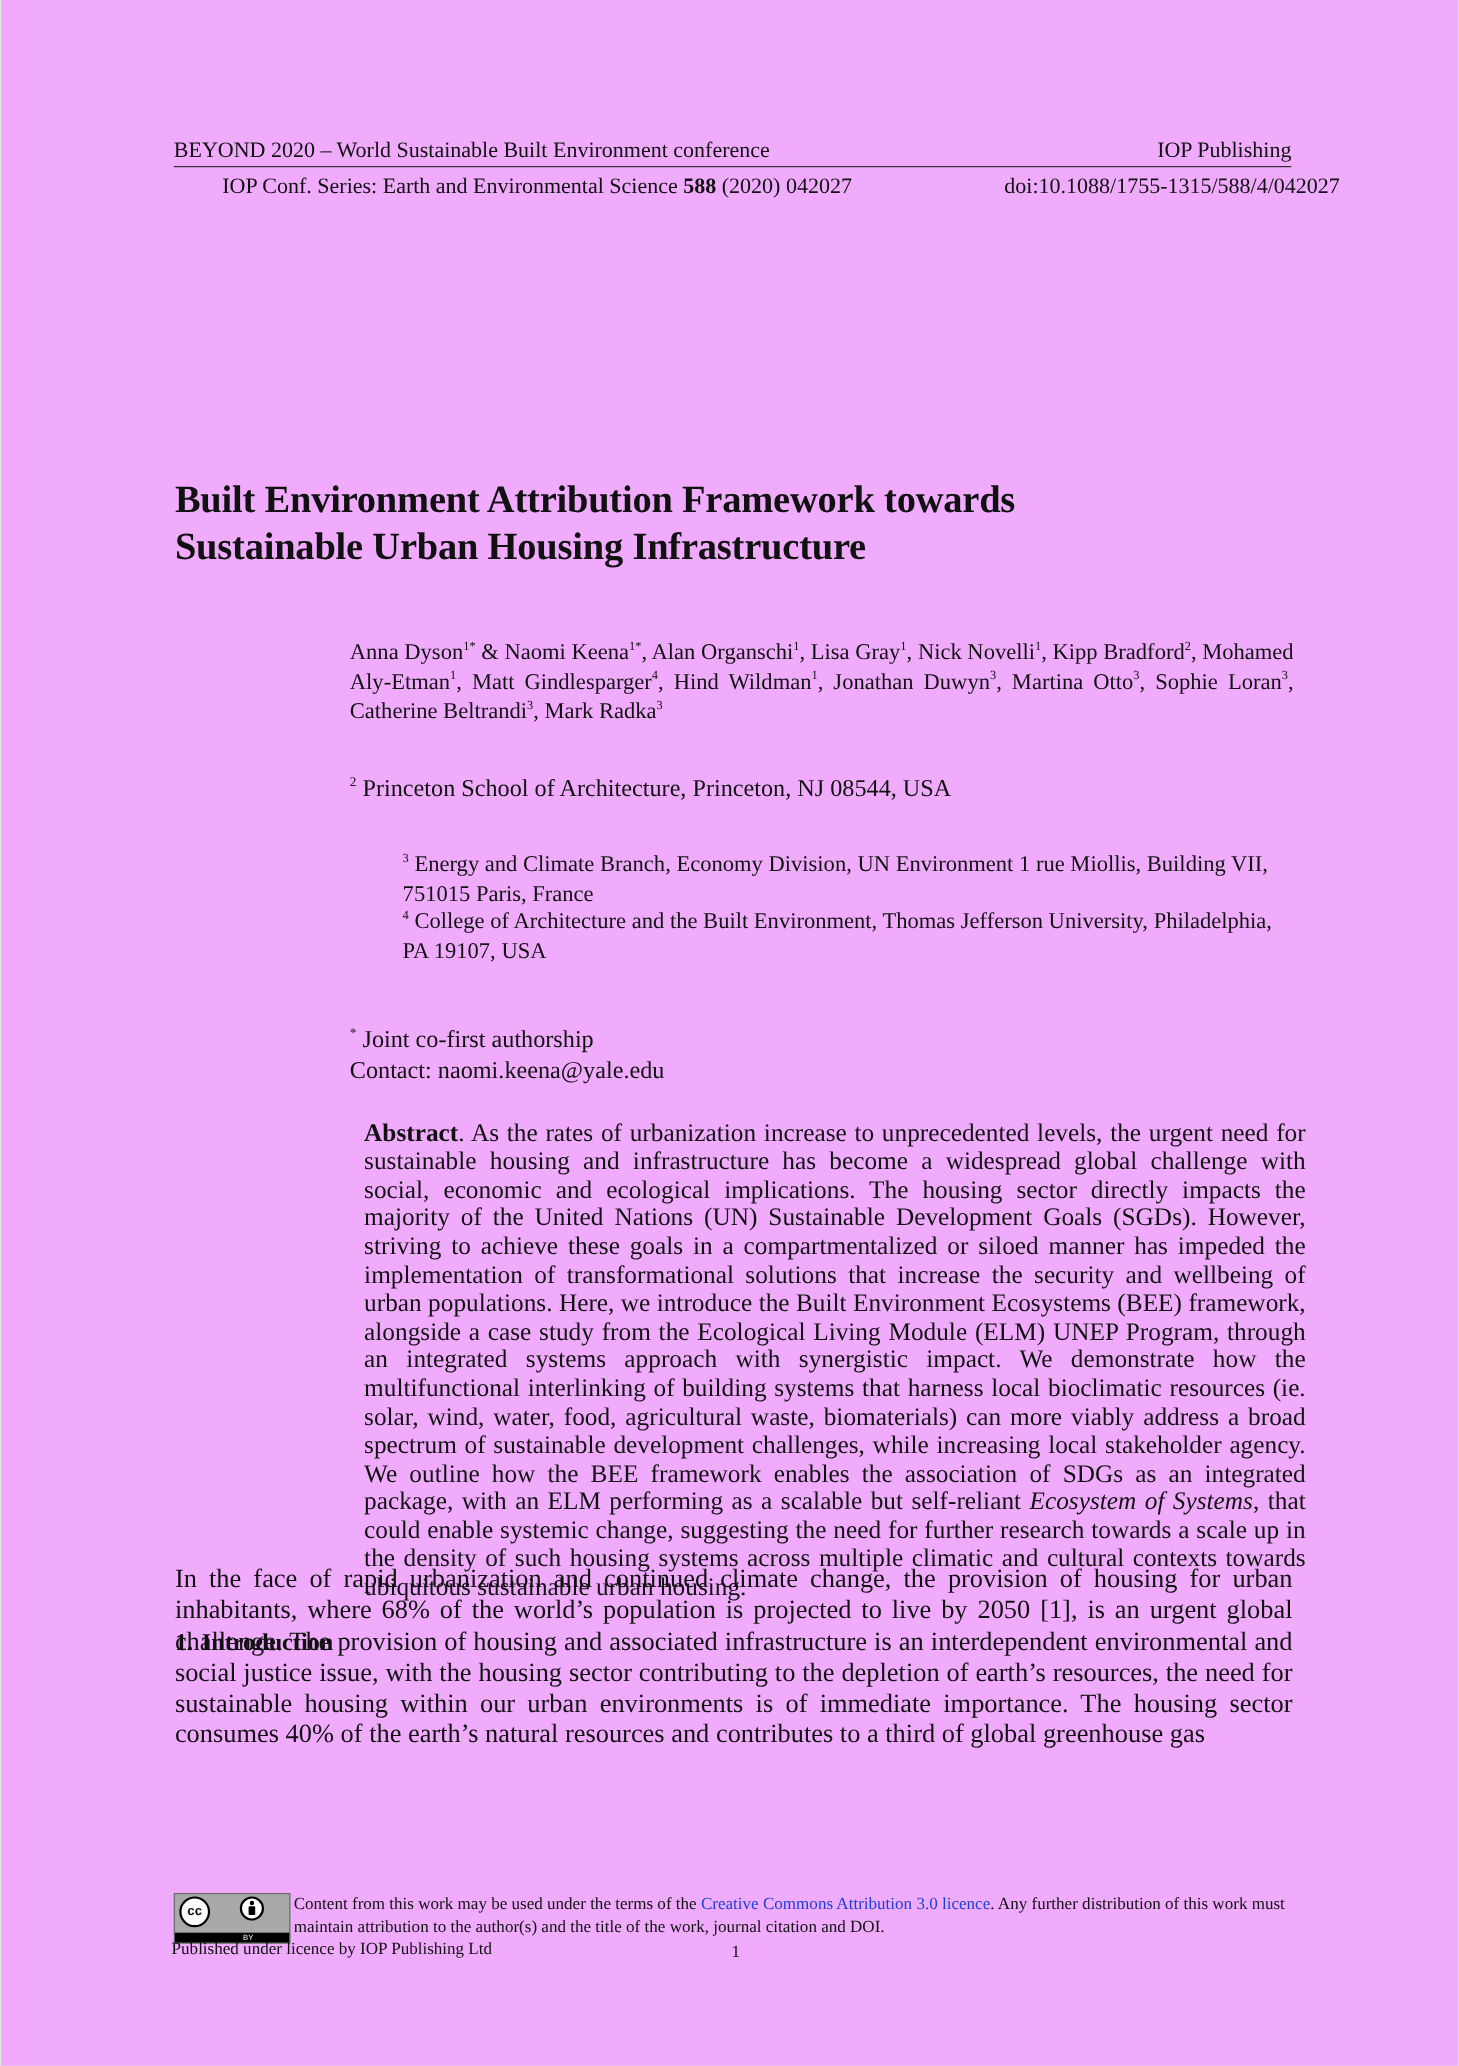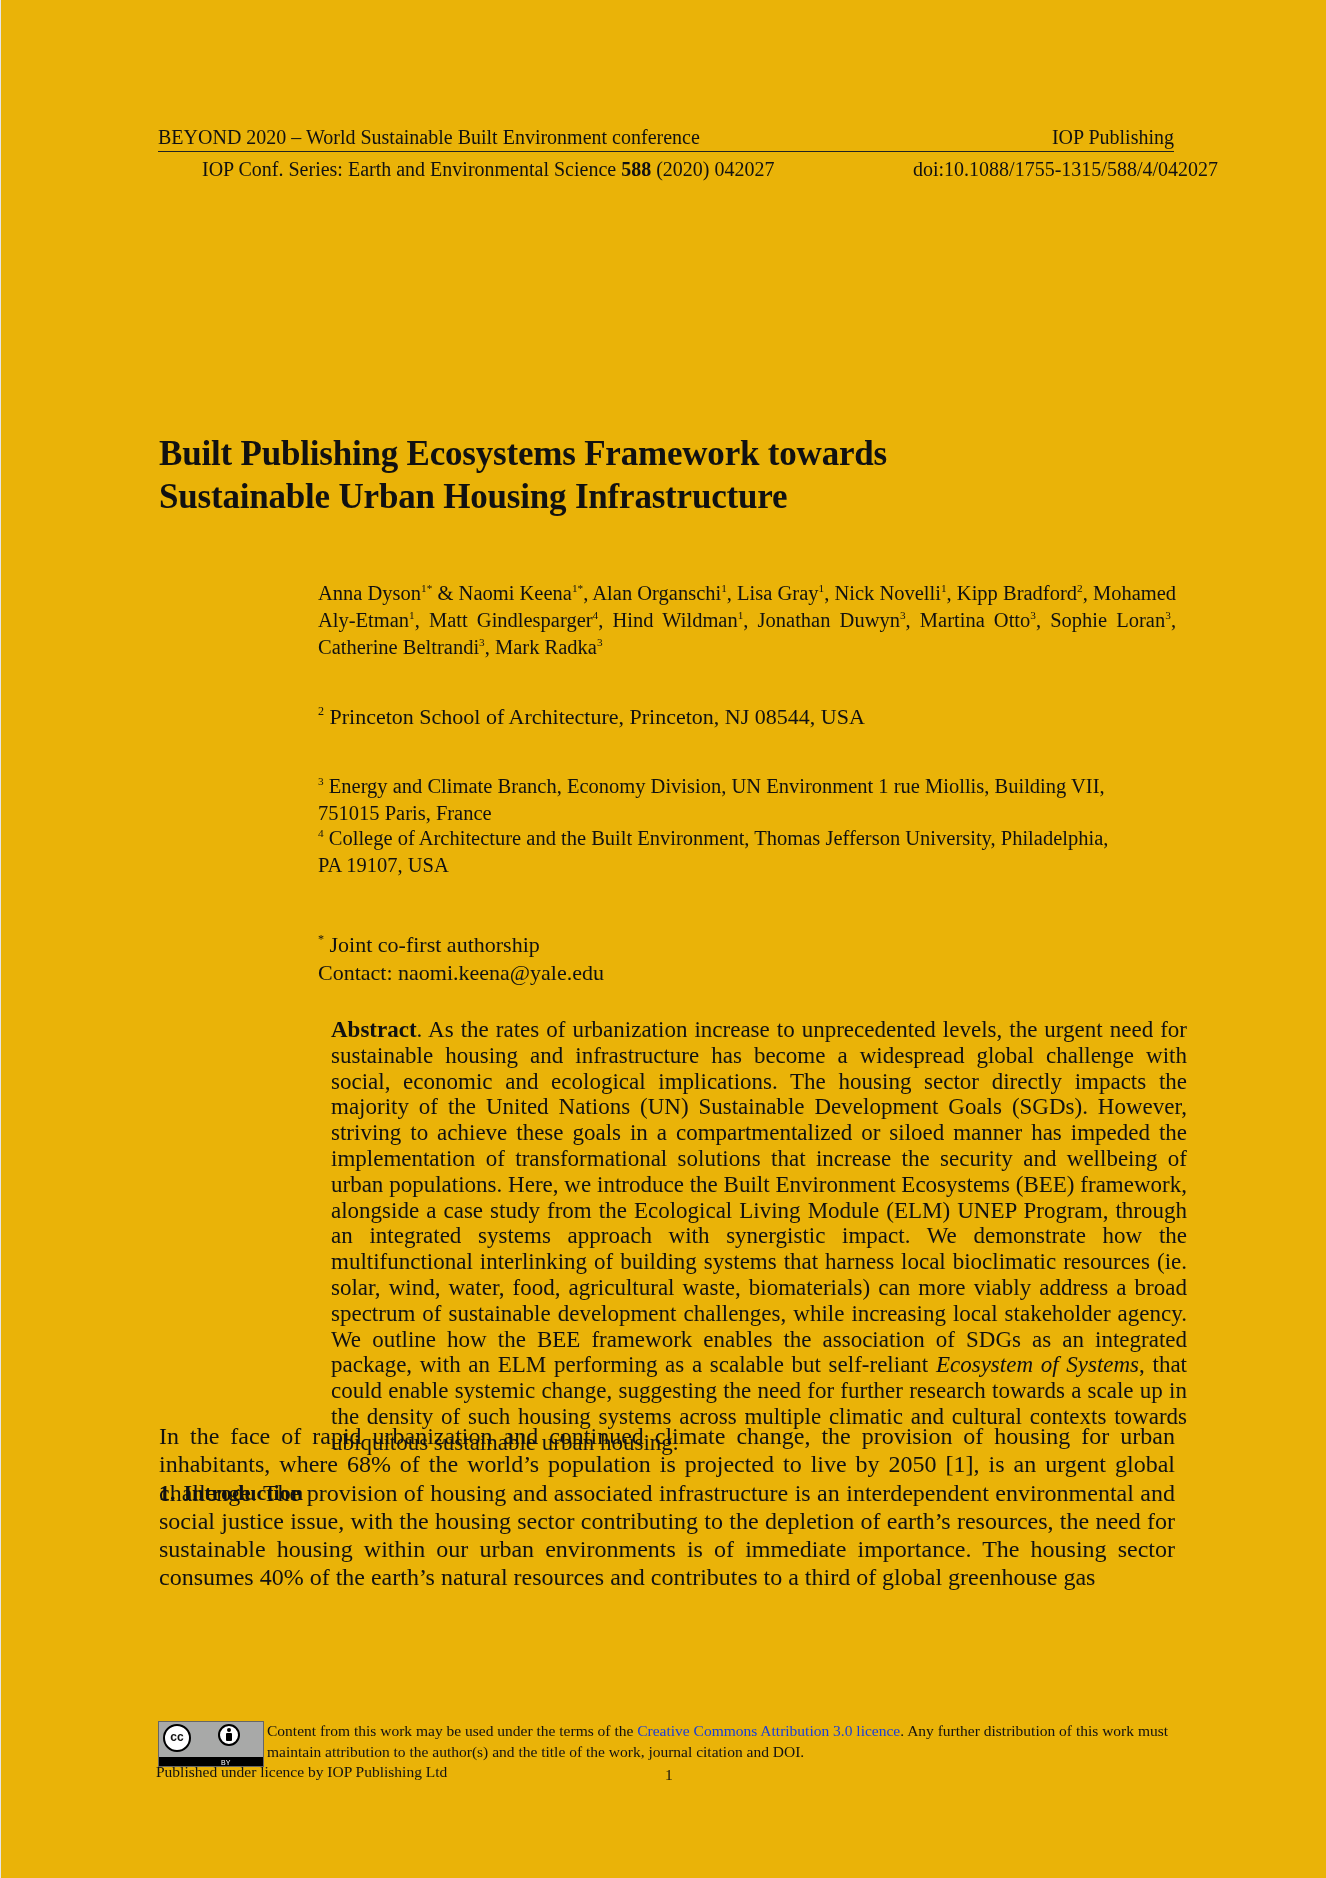--- a/index.html
+++ b/index.html
@@ -1,33 +1,33 @@
 <!DOCTYPE html>
 <html><head>
 <meta charset="utf-8">
 <style>
   html, body { margin: 0; padding: 0; background: #ffffff; }
   body { width: 1326px; height: 1878px; position: relative; overflow: hidden;
          font-family: "Liberation Serif", "DejaVu Serif", serif; color: #111; }
-  .page { position: absolute; left: 0; top: 0; width: 1326px; height: 1878px; background: #eab308;
+  .page { position: absolute; left: 0; top: 0; width: 1326px; height: 1878px; background: #f0abfc;
           border-left: 1px solid #e6e6e6; box-sizing: border-box; }
 
   .running-head { position: absolute; left: 157px; width: 1016px; font-size: 20px; line-height: 24px; }
   .rh1 { top: 125px; display: flex; justify-content: space-between; border-bottom: 1.5px solid #222; padding-bottom: 2px; }
   .rh2 { top: 157px; display: flex; justify-content: space-between; margin-left: 44px; }
   .rh2 b { font-weight: bold; }
 
   .title { position: absolute; left: 158px; top: 432px; width: 900px; font-size: 35px; line-height: 43px; font-weight: bold; letter-spacing: -0.2px; }
 
   .authors { position: absolute; left: 317px; top: 580px; width: 858px; font-size: 20.5px; line-height: 27px; text-align: justify; }
   sup { font-size: 0.55em; vertical-align: 0.75em; line-height: 0; }
 
   .affil { position: absolute; left: 317px; width: 860px; line-height: 27px; }
   .affil.big { font-size: 22px; }
-  .affil.small { font-size: 20.5px; }
+  .affil.small { font-size: 20.5px; margin-left: 48px; }
 
   .note { position: absolute; left: 317px; width: 600px; font-size: 22px; line-height: 27px; }
 
   .abstract { position: absolute; left: 317px; top: 1017px; width: 856px; font-size: 23px; line-height: 25.8px; text-align: justify; margin-left: 13px; }
   .abstract b { font-weight: bold; }
 
   .section-head { position: absolute; left: 158px; top: 1479px; font-size: 22px; font-weight: bold; line-height: 27px; }
   .section-head .num { margin-right: 8px; }
   .intro { position: absolute; left: 158px; top: 1422px; width: 1016px; font-size: 24px; line-height: 28.3px; text-align: justify; }
 
@@ -54,21 +54,21 @@
   <div class="running-head rh1">
     <span>BEYOND 2020 – World Sustainable Built Environment conference</span>
     <span>IOP Publishing</span>
   </div>
   <div class="running-head rh2">
     <span><span>IOP Conf. Series: Earth and Environmental Science </span><b>588</b><span> (2020) 042027</span></span>
     <span>doi:10.1088/1755-1315/588/4/042027</span>
   </div>
 
   <div class="title">
-    <div>Built Publishing Ecosystems Framework towards</div>
+    <div>Built Environment Attribution Framework towards</div>
     <div>Sustainable Urban Housing Infrastructure</div>
   </div>
 
   <div class="authors">
     <span><span> Anna Dyson</span><sup>1*</sup><span> &amp; </span></span><span><span>Naomi Keena</span><sup>1*</sup><span>, </span></span><span><span>Alan Organschi</span><sup>1</sup><span>, </span></span><span><span>Lisa Gray</span><sup>1</sup><span>, </span></span><span><span>Nick Novelli</span><sup>1</sup><span>, </span></span><span><span>Kipp Bradford</span><sup>2</sup><span>, </span></span><span><span>Mohamed Aly-Etman</span><sup>1</sup><span>, </span></span><span><span>Matt Gindlesparger</span><sup>4</sup><span>, </span></span><span><span>Hind Wildman</span><sup>1</sup><span>, </span></span><span><span>Jonathan Duwyn</span><sup>3</sup><span>, </span></span><span><span>Martina Otto</span><sup>3</sup><span>, </span></span><span><span>Sophie Loran</span><sup>3</sup><span>, </span></span><span><span>Catherine Beltrandi</span><sup>3</sup><span>, </span></span><span><span>Mark Radka</span><sup>3</sup><span></span></span>
   </div>
 
   <div class="affil big" style="top:703px;">
     <div><sup>2</sup><span> Princeton School of Architecture, Princeton, NJ 08544, USA</span></div>
   </div>

